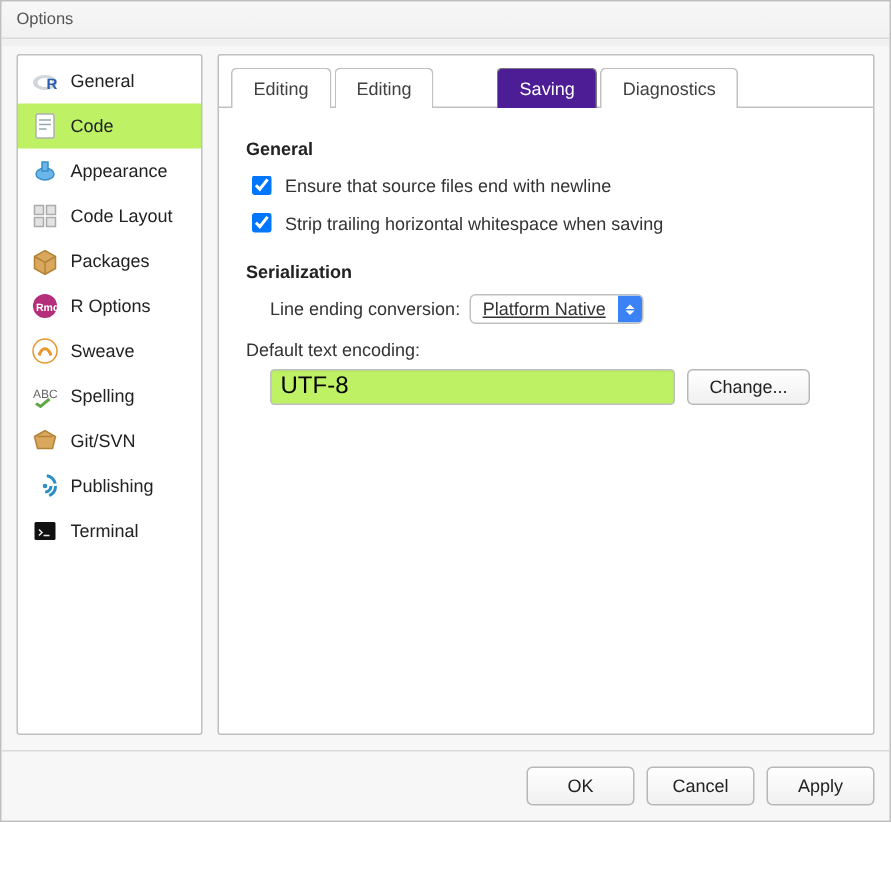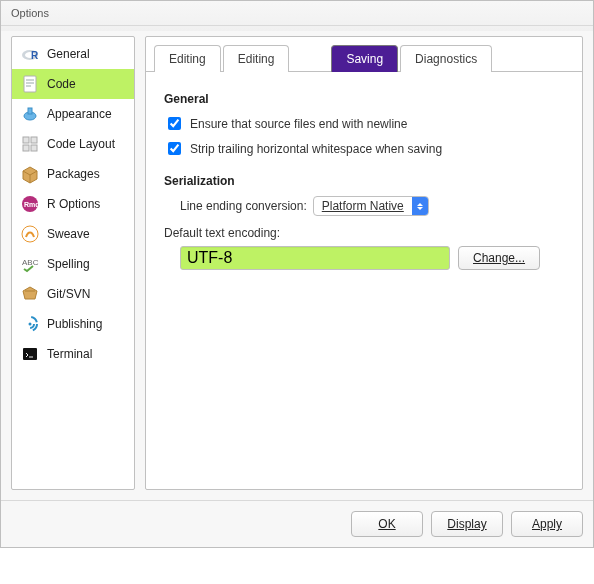--- a/index.html
+++ b/index.html
@@ -175,21 +175,20 @@
     padding: 0 14px;
     border: 1px solid #b8b8b8;
     border-radius: 4px;
     background: linear-gradient(#ffffff, #f0f0f0);
     font-size: 12px;
     color: #222;
     cursor: default;
     display: inline-flex;
     align-items: center;
     justify-content: center;
-    text-decoration: underline;
   }
   .footer {
     display: flex;
     justify-content: flex-end;
     gap: 8px;
     padding: 10px;
     border-top: 1px solid #d9d9d9;
   }
   .footer .btn {
     min-width: 72px;
@@ -363,16 +362,16 @@
           </div>
         </div>
 
       </div>
     </div>
 
   </div>
 
   <div class="footer">
     <button class="btn">OK</button>
-    <button class="btn">Display</button>
+    <button class="btn">Cancel</button>
     <button class="btn">Apply</button>
   </div>
 </div>
 
 </body></html>

